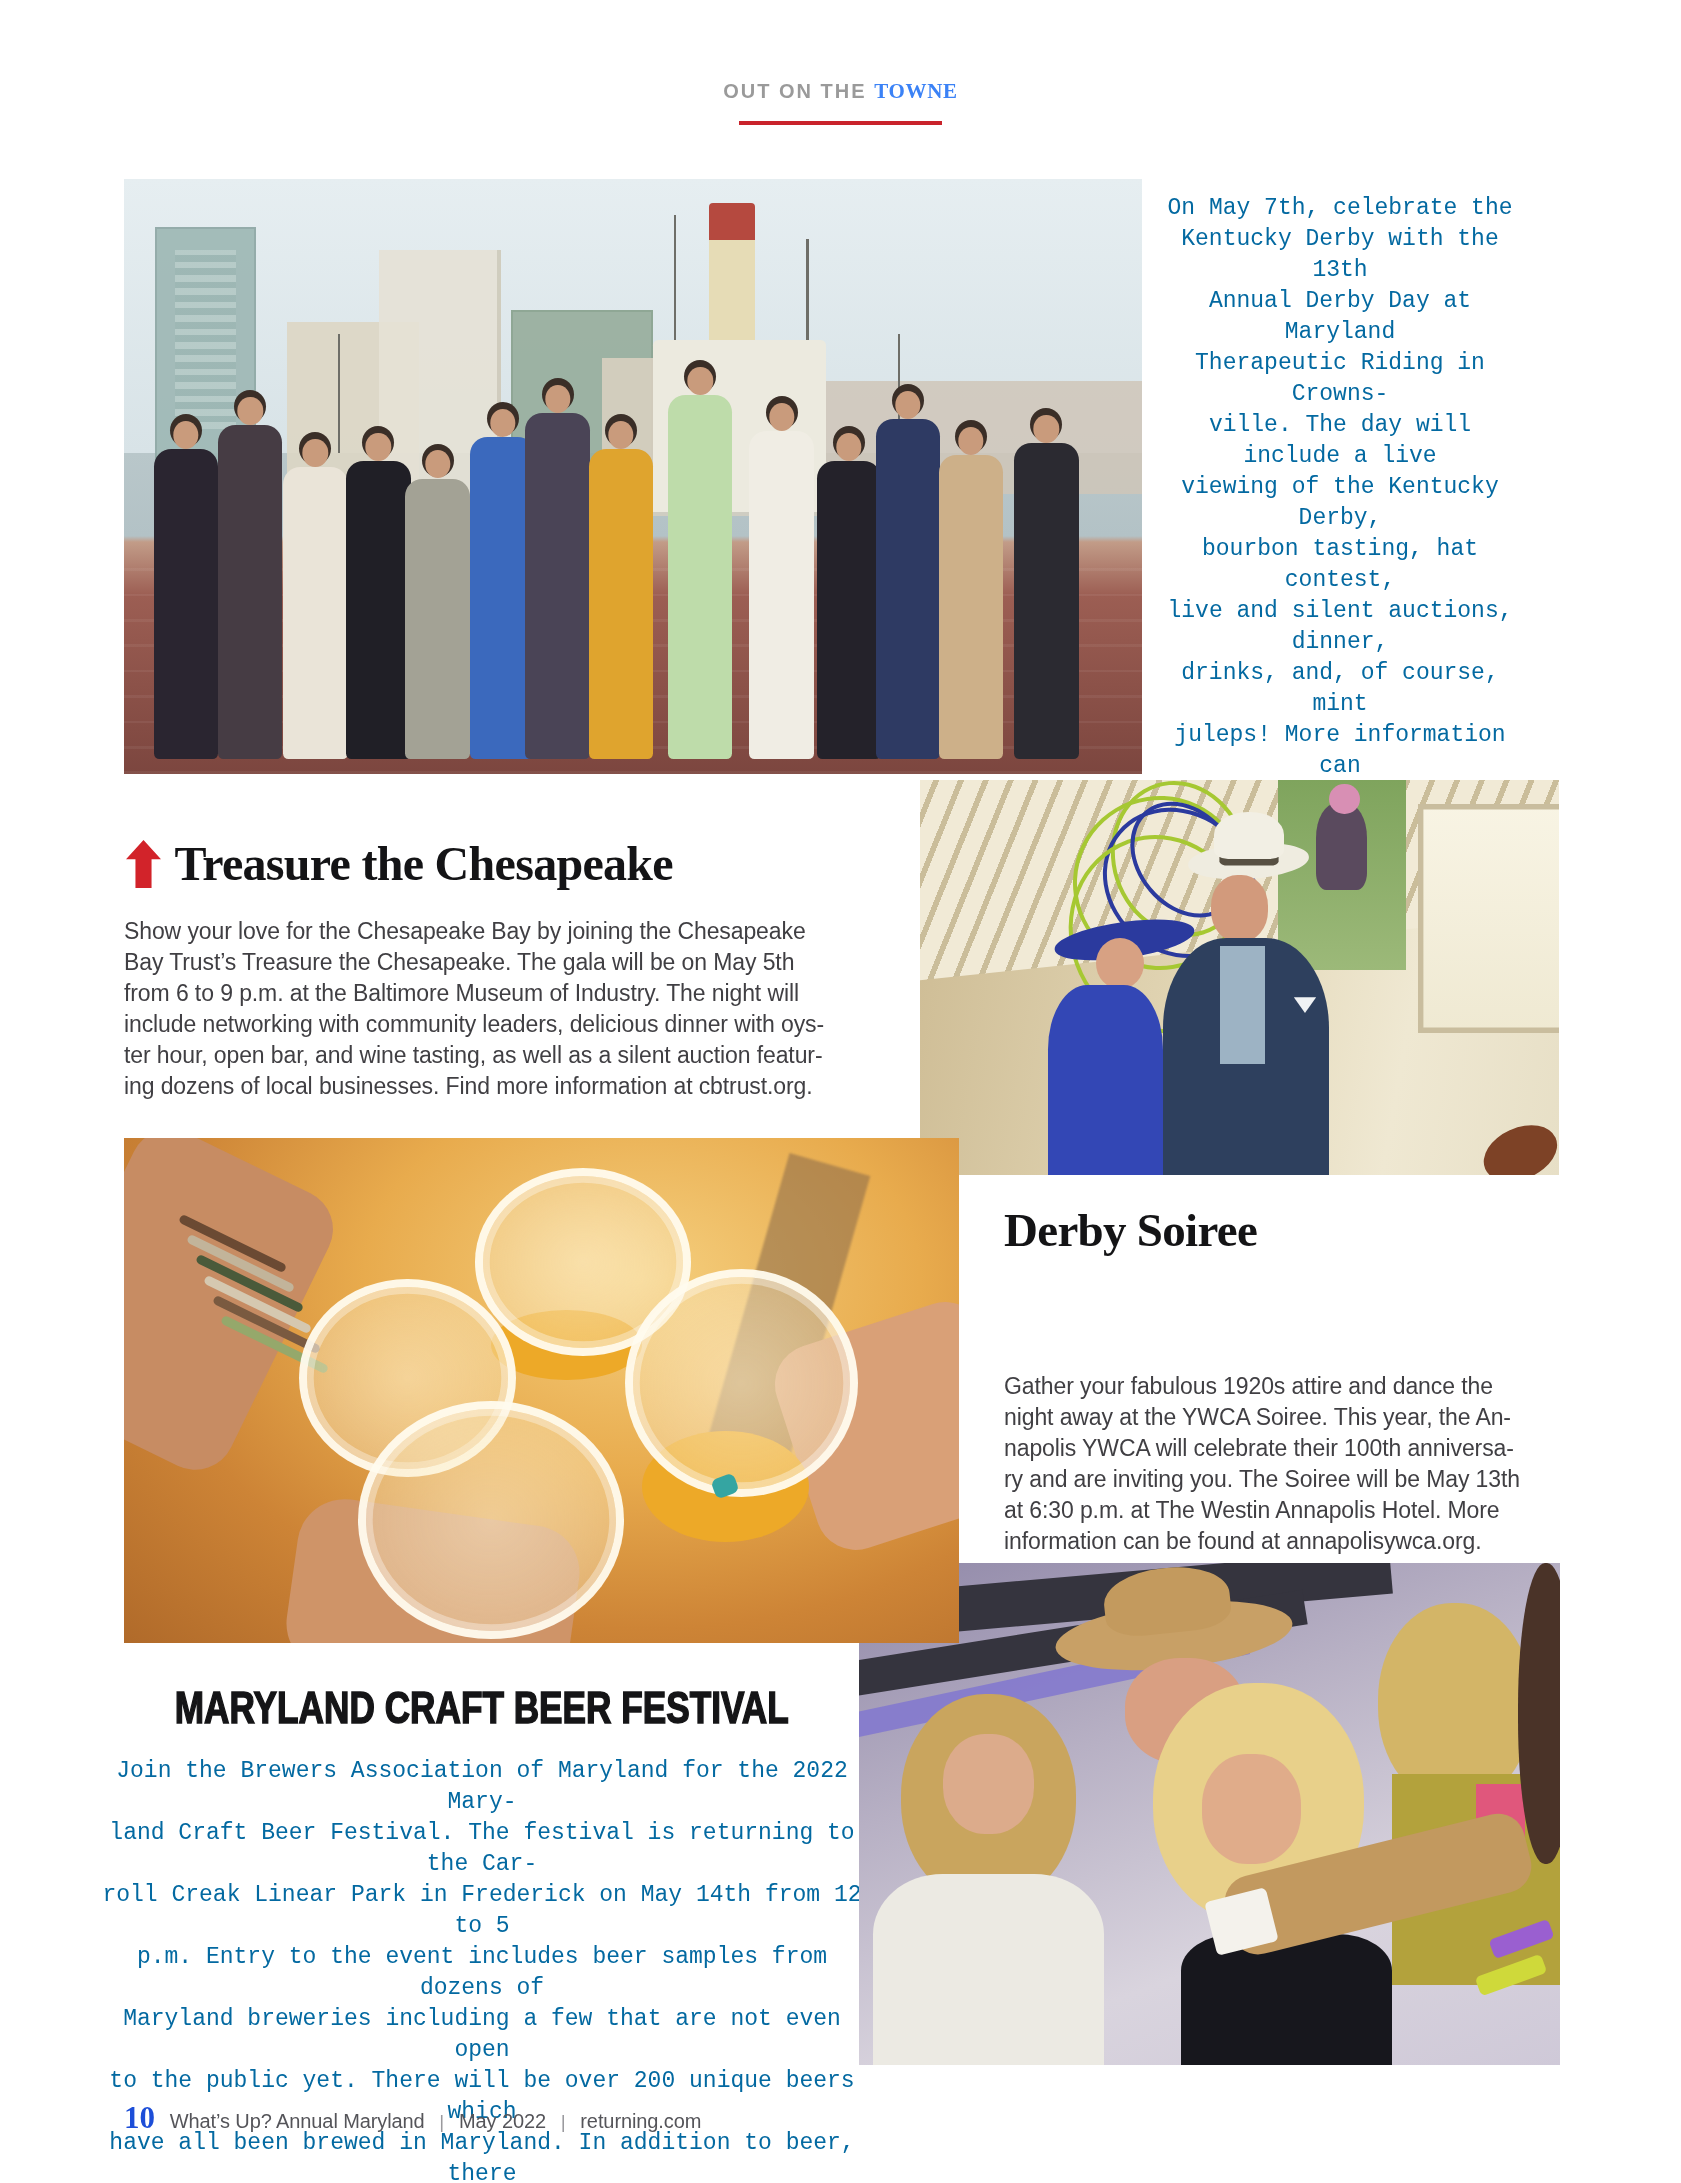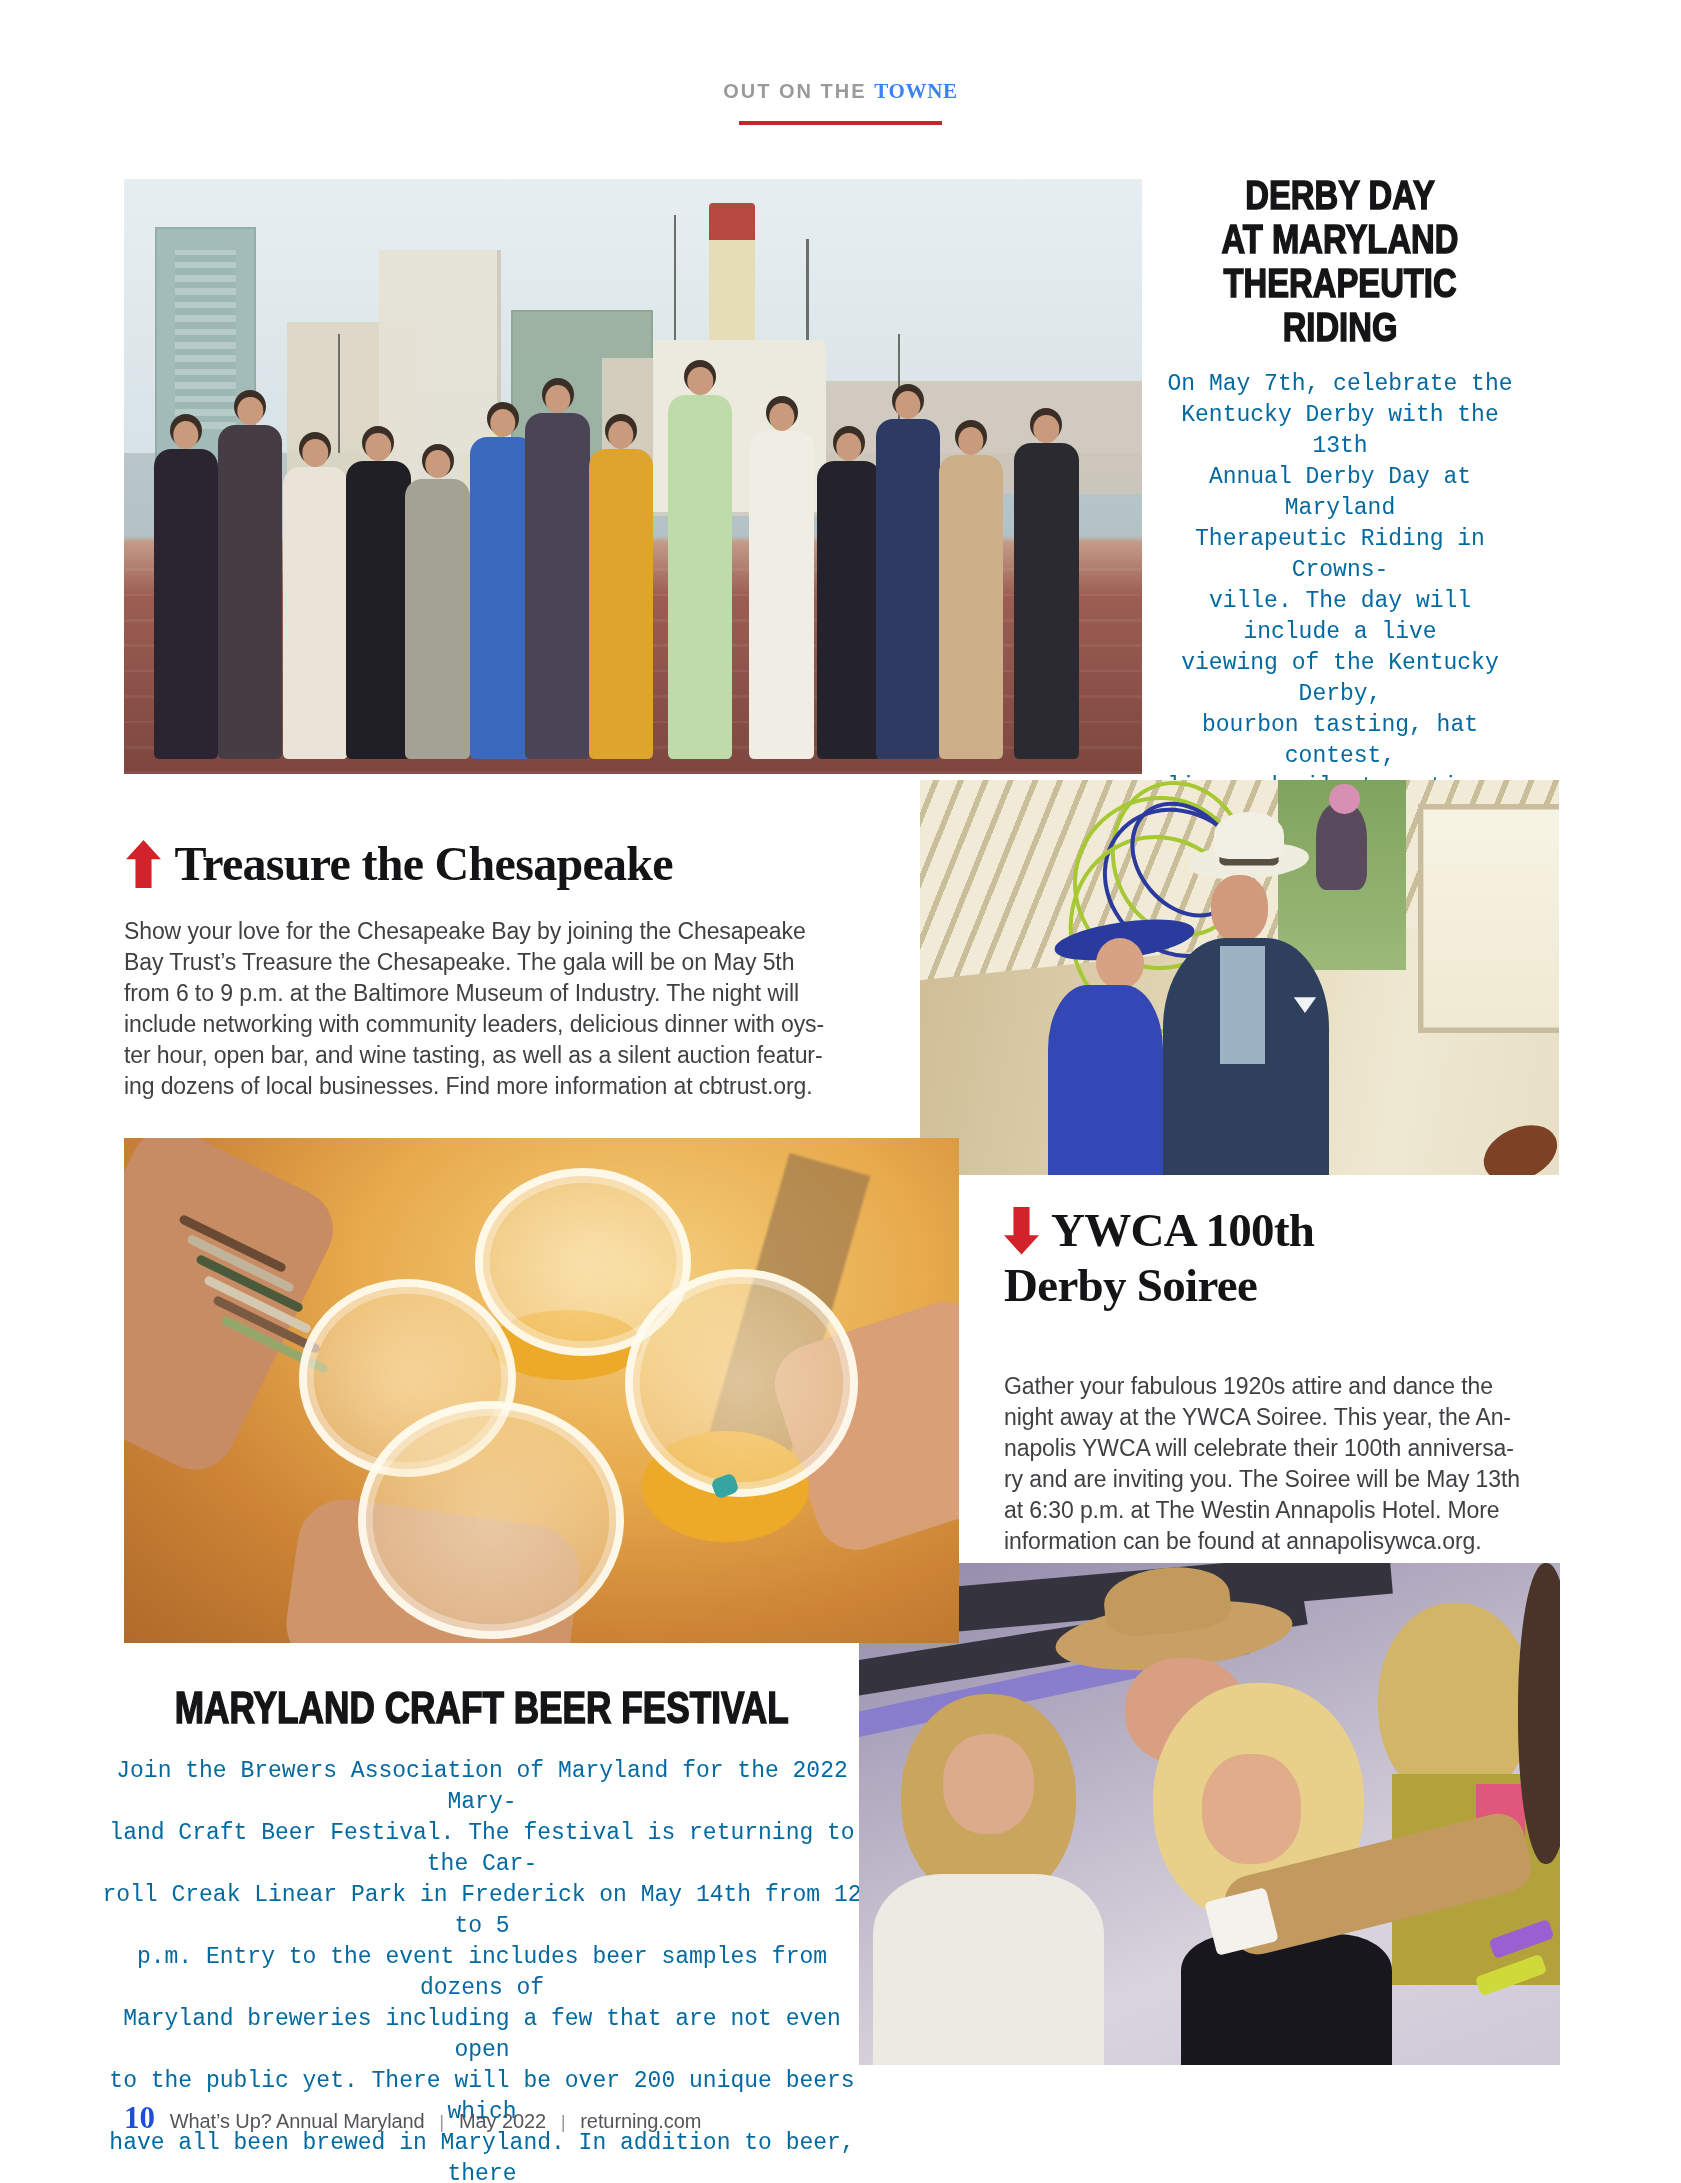--- a/index.html
+++ b/index.html
@@ -192,24 +192,20 @@
       </div>
       <div class="person" style="position: absolute; left: 87%; width: 7.2%; height: 59%; bottom: 2.5%;">
         <div class="p-head-hair" style="background:#3a2e27"></div>
         <div class="p-head-face" style="background:#c99b7c"></div>
         <div class="p-body" style="background:#2b2a31"></div>
       </div>
     </div>
 </div>
 
 <div class="abs derby-col">
-  <div class="cond-head derby-title"><span class="cond-inner">DERBY DAY
-AT MARYLAND
-THERAPEUTIC
-RIDING</span></div>
   <div class="serif-body derby-body">On May 7th, celebrate the
 Kentucky Derby with the 13th
 Annual Derby Day at Maryland
 Therapeutic Riding in Crowns-
 ville. The day will include a live
 viewing of the Kentucky Derby,
 bourbon tasting, hat contest,
 live and silent auctions, dinner,
 drinks, and, of course, mint
 juleps! More information can
@@ -266,24 +262,20 @@
   <div class="amber" style="left:44%;top:34%;width:18%;height:14%;"></div>
   <div class="amber" style="left:62%;top:58%;width:20%;height:22%;"></div>
   <div class="cup" style="left:42%;top:6%;width:24%;height:34%;"></div>
   <div class="cup" style="left:21%;top:28%;width:24%;height:36%;"></div>
   <div class="cup" style="left:60%;top:26%;width:26%;height:42%;"></div>
   <div class="cup" style="left:28%;top:52%;width:30%;height:44%;"></div>
   <div class="nail"></div>
 </div>
 
 <div class="abs ywca-head">
-  <div class="ywca-line1">
-    <div class="arrow arrow-down"></div>
-    <div class="serif-head ywca-title">YWCA 100th</div>
-  </div>
   <div class="serif-head ywca-title">Derby Soiree</div>
 </div>
 <div class="abs sans-body ywca-body">Gather your fabulous 1920s attire and dance the
 night away at the YWCA Soiree. This year, the An-
 napolis YWCA will celebrate their 100th anniversa-
 ry and are inviting you. The Soiree will be May 13th
 at 6:30 p.m. at The Westin Annapolis Hotel. More
 information can be found at annapolisywca.org.</div>
 
 <div class="abs photo photo-party">

